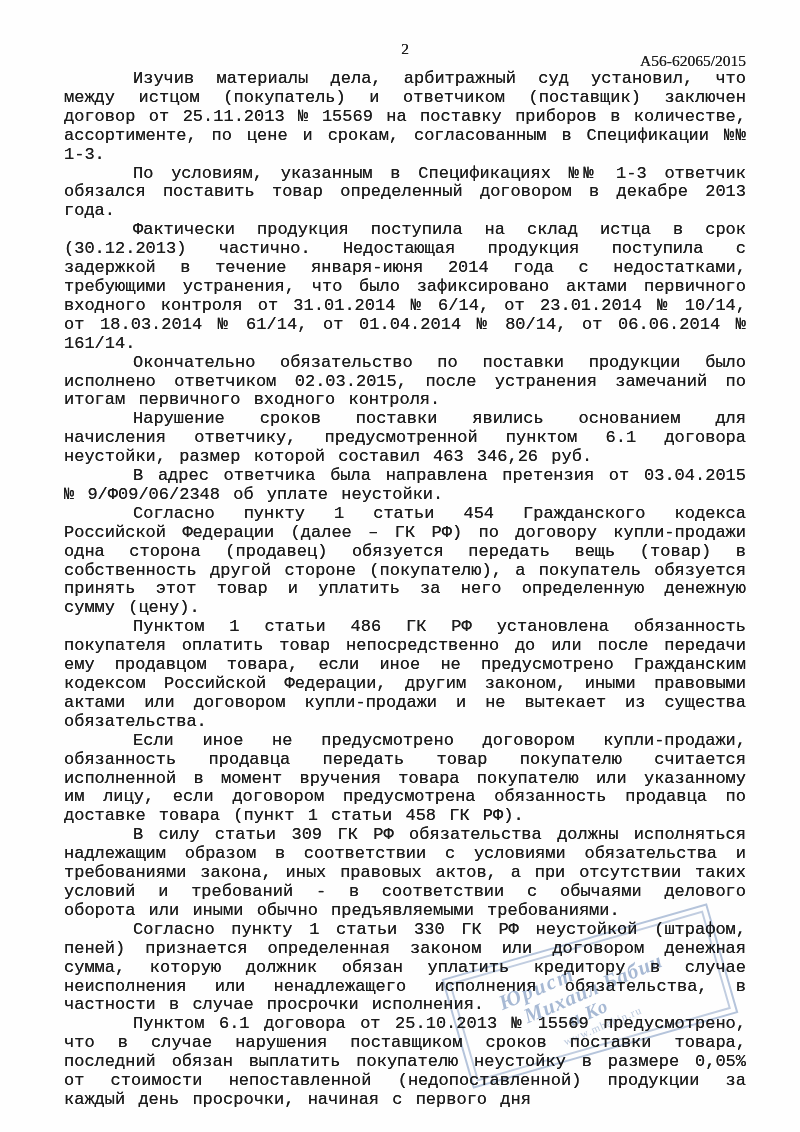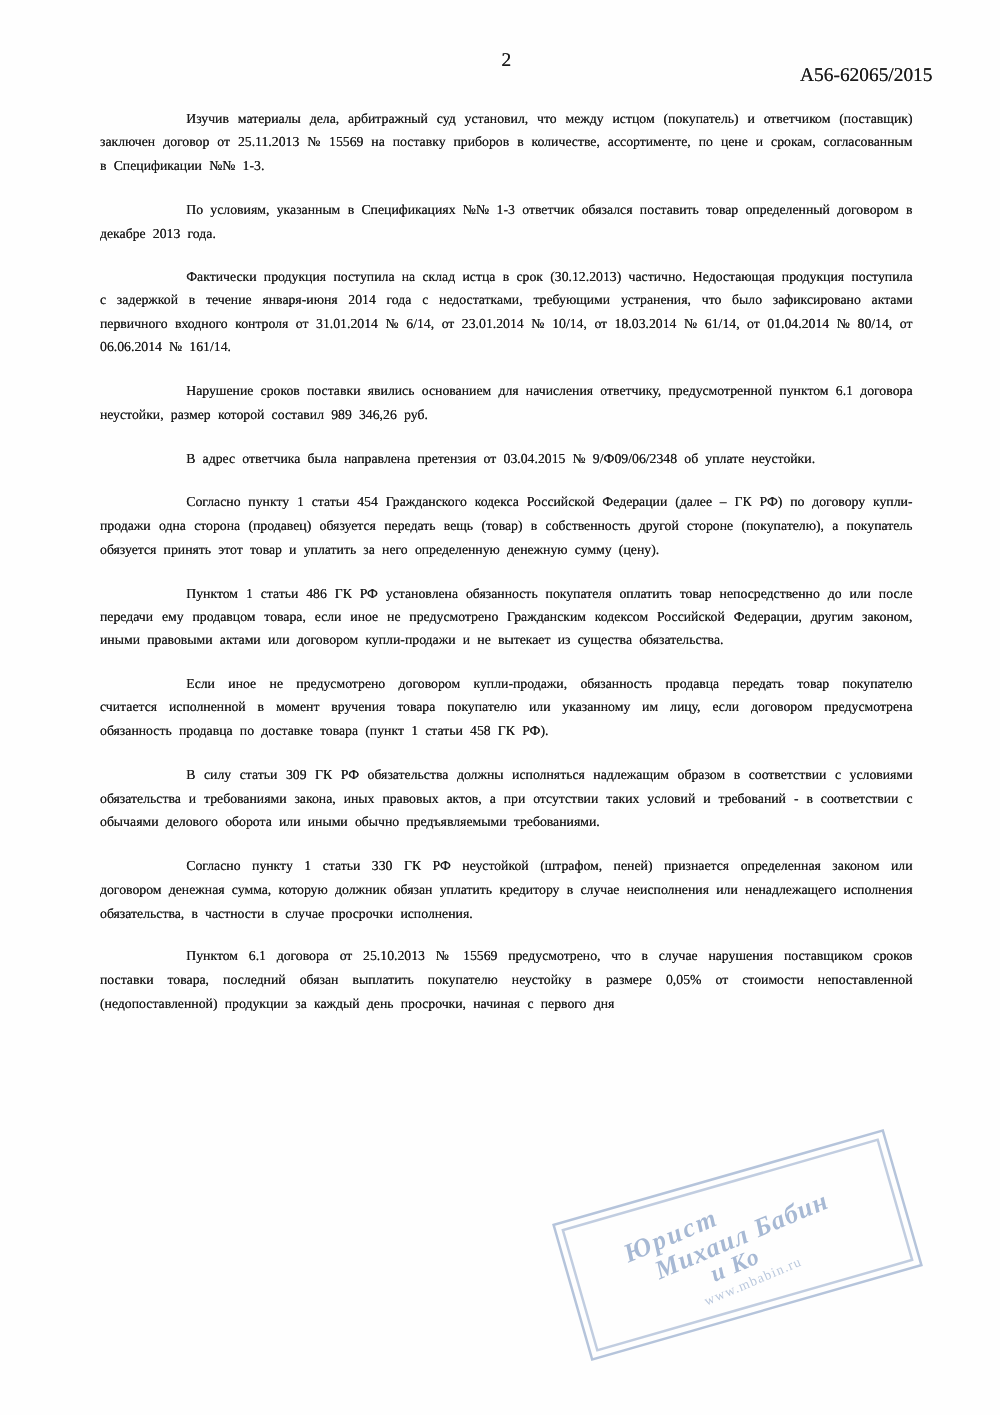--- a/index.html
+++ b/index.html
@@ -37,27 +37,28 @@
     top: 12px;
     text-shadow: 0 0 0.5px #2a2a2a;
   }
   .doc-body {
     position: absolute;
     top: 70px;
     left: 64px;
     width: 682px;
   }
   .para {
-    margin: 16px;
-    font-size: 11px;
+    margin: 0;
+    font-size: 17px;
     line-height: 18.9px;
     text-align: justify;
     text-indent: 69px;
     word-spacing: 3px;
     text-shadow: 0 0 0.5px #2f2f2f;
+    font-family: Liberation Mono, monospace;
   }
   
   .stamp {
     position: absolute;
     left: 452px;
     top: 939px;
     width: 272px;
     height: 110px;
     transform: rotate(-16deg);
     border: 2px solid rgba(143, 166, 201, 0.65);
@@ -97,21 +98,22 @@
   <div class="page-header">
     <div class="page-number">2</div>
     <div class="case-number">А56-62065/2015</div>
   </div>
 
   <div class="doc-body">
 
   <p class="para">Изучив материалы дела, арбитражный суд установил, что между истцом (покупатель) и ответчиком (поставщик) заключен договор от 25.11.2013 № 15569 на поставку приборов в количестве, ассортименте, по цене и срокам, согласованным в Спецификации №№ 1-3.</p>
       <p class="para">По условиям, указанным в Спецификациях №№ 1-3 ответчик обязался поставить товар определенный договором в декабре 2013 года.</p>
       <p class="para">Фактически продукция поступила на склад истца в срок (30.12.2013) частично. Недостающая продукция поступила с задержкой в течение января-июня 2014 года с недостатками, требующими устранения, что было зафиксировано актами первичного входного контроля от 31.01.2014 № 6/14, от 23.01.2014 № 10/14, от 18.03.2014 № 61/14, от 01.04.2014 № 80/14, от 06.06.2014 № 161/14.</p>
-      <p class="para">Нарушение сроков поставки явились основанием для начисления ответчику, предусмотренной пунктом 6.1 договора неустойки, размер которой составил 989 346,26 руб.</p>
+      <p class="para">Окончательно обязательство по поставки продукции было исполнено ответчиком 02.03.2015, после устранения замечаний по итогам первичного входного контроля.</p>
+      <p class="para">Нарушение сроков поставки явились основанием для начисления ответчику, предусмотренной пунктом 6.1 договора неустойки, размер которой составил 463 346,26 руб.</p>
       <p class="para">В адрес ответчика была направлена претензия от 03.04.2015 № 9/Ф09/06/2348 об уплате неустойки.</p>
       <p class="para">Согласно пункту 1 статьи 454 Гражданского кодекса Российской Федерации (далее – ГК РФ) по договору купли-продажи одна сторона (продавец) обязуется передать вещь (товар) в собственность другой стороне (покупателю), а покупатель обязуется принять этот товар и уплатить за него определенную денежную сумму (цену).</p>
       <p class="para">Пунктом 1 статьи 486 ГК РФ установлена обязанность покупателя оплатить товар непосредственно до или после передачи ему продавцом товара, если иное не предусмотрено Гражданским кодексом Российской Федерации, другим законом, иными правовыми актами или договором купли-продажи и не вытекает из существа обязательства.</p>
       <p class="para">Если иное не предусмотрено договором купли-продажи, обязанность продавца передать товар покупателю считается исполненной в момент вручения товара покупателю или указанному им лицу, если договором предусмотрена обязанность продавца по доставке товара (пункт 1 статьи 458 ГК РФ).</p>
       <p class="para">В силу статьи 309 ГК РФ обязательства должны исполняться надлежащим образом в соответствии с условиями обязательства и требованиями закона, иных правовых актов, а при отсутствии таких условий и требований - в соответствии с обычаями делового оборота или иными обычно предъявляемыми требованиями.</p>
       <p class="para">Согласно пункту 1 статьи 330 ГК РФ неустойкой (штрафом, пеней) признается определенная законом или договором денежная сумма, которую должник обязан уплатить кредитору в случае неисполнения или ненадлежащего исполнения обязательства, в частности в случае просрочки исполнения.</p>
       <p class="para">Пунктом 6.1 договора от 25.10.2013 № 15569 предусмотрено, что в случае нарушения поставщиком сроков поставки товара, последний обязан выплатить покупателю неустойку в размере 0,05% от стоимости непоставленной (недопоставленной) продукции за каждый день просрочки, начиная с первого дня</p>
     </div>
 
   <div class="stamp">

